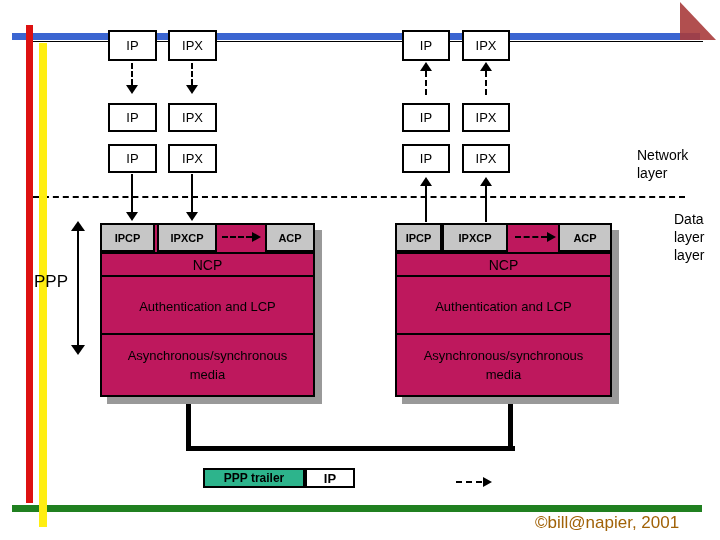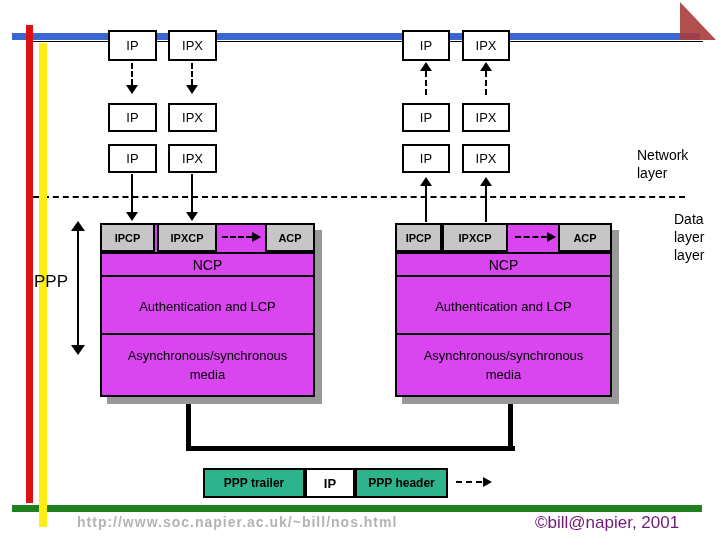--- a/index.html
+++ b/index.html
@@ -24,47 +24,47 @@
   .ah-down{position:absolute;width:0;height:0;border-left:6px solid transparent;
            border-right:6px solid transparent;border-top:9px solid #000;z-index:4;}
   .ah-up{position:absolute;width:0;height:0;border-left:6px solid transparent;
          border-right:6px solid transparent;border-bottom:9px solid #000;z-index:4;}
   .ah-right{position:absolute;width:0;height:0;border-top:5px solid transparent;
             border-bottom:5px solid transparent;border-left:9px solid #000;z-index:4;}
   .sep-dash{left:33px;top:196px;width:652px;height:0;border-top:2px dashed #000;z-index:1;}
   
   .layer-label{position:absolute;font-size:14px;line-height:18px;z-index:4;}
   
-  .stack{position:absolute;top:223px;height:174px;background:#d946ef;border:2px solid #000;
+  .stack{position:absolute;top:223px;height:174px;background:#be185d;border:2px solid #000;
          box-sizing:border-box;box-shadow:7px 7px 0 #999;z-index:4;}
   .cell{position:absolute;background:#c6c6c6;border:2px solid #000;box-sizing:border-box;
         height:29px;top:-2px;display:flex;align-items:center;justify-content:center;
         font-size:11px;font-weight:bold;}
   .ncp{position:absolute;left:-2px;right:-2px;top:27px;height:25px;border-top:2px solid #000;
        border-bottom:2px solid #000;box-sizing:border-box;display:flex;align-items:center;
        justify-content:center;font-size:14px;}
   .auth{position:absolute;left:0;right:0;top:54px;height:54px;display:flex;align-items:center;
         justify-content:center;font-size:13px;}
   .media{position:absolute;left:0;right:0;top:108px;height:62px;border-top:2px solid #000;
          box-sizing:border-box;display:flex;flex-direction:column;align-items:center;
          justify-content:center;font-size:13px;line-height:19px;}
   .ppp-label{left:34px;top:272px;font-size:17px;z-index:4;}
   
   .thick{position:absolute;background:#000;z-index:3;}
   .ah-up-big{position:absolute;width:0;height:0;border-left:8px solid transparent;
              border-right:8px solid transparent;border-bottom:11px solid #000;z-index:3;}
   
-  .frame-box{position:absolute;top:468px;height:30px;border:2px solid #000;box-sizing:border-box;
+  .frame-box{position:absolute;top:468px;height:20px;border:2px solid #000;box-sizing:border-box;
              display:flex;align-items:center;justify-content:center;font-size:12px;
              font-weight:bold;z-index:4;}
   .green-fill{background:#2db48c;}
   
   .url{left:77px;top:514px;font-size:14px;font-weight:bold;color:#b3b3b3;
        letter-spacing:1px;z-index:4;}
-  .copyright{left:535px;top:513px;font-size:17px;color:#701a75;z-index:4;}
+  .copyright{left:535px;top:513px;font-size:17px;color:#a16207;z-index:4;}
 </style>
 </head>
 <body>
 
 <div class="slide">
 
   <div class="abs bar-blue"></div>
   <div class="abs line-thin"></div>
   <div class="abs bar-red"></div>
   <div class="abs bar-yellow"></div>
@@ -151,20 +151,18 @@
   </div>
 
   <div class="ah-up-big" style="left:180px;top:393px;"></div>
   <div class="thick" style="left:186px;top:403px;width:5px;height:45px;"></div>
   <div class="thick" style="left:186px;top:446px;width:329px;height:5px;"></div>
   <div class="thick" style="left:508px;top:403px;width:5px;height:45px;"></div>
   <div class="ah-up-big" style="left:502px;top:393px;"></div>
 
   <div class="frame-box green-fill" style="left:203px;width:102px;">PPP trailer</div>
   <div class="frame-box" style="left:305px;width:50px;font-size:13px;">IP</div>
-  <div class="frame-box green-fill" style="left:355px;width:93px;">PPP header</div>
   <div class="hdash" style="left:456px;top:481px;width:26px;"></div>
   <div class="ah-right" style="left:483px;top:477px;"></div>
 
-  <div class="abs url">http://www.soc.napier.ac.uk/~bill/nos.html</div>
   <div class="abs copyright">©bill@napier, 2001</div>
 
 </div>
 
 </body></html>

